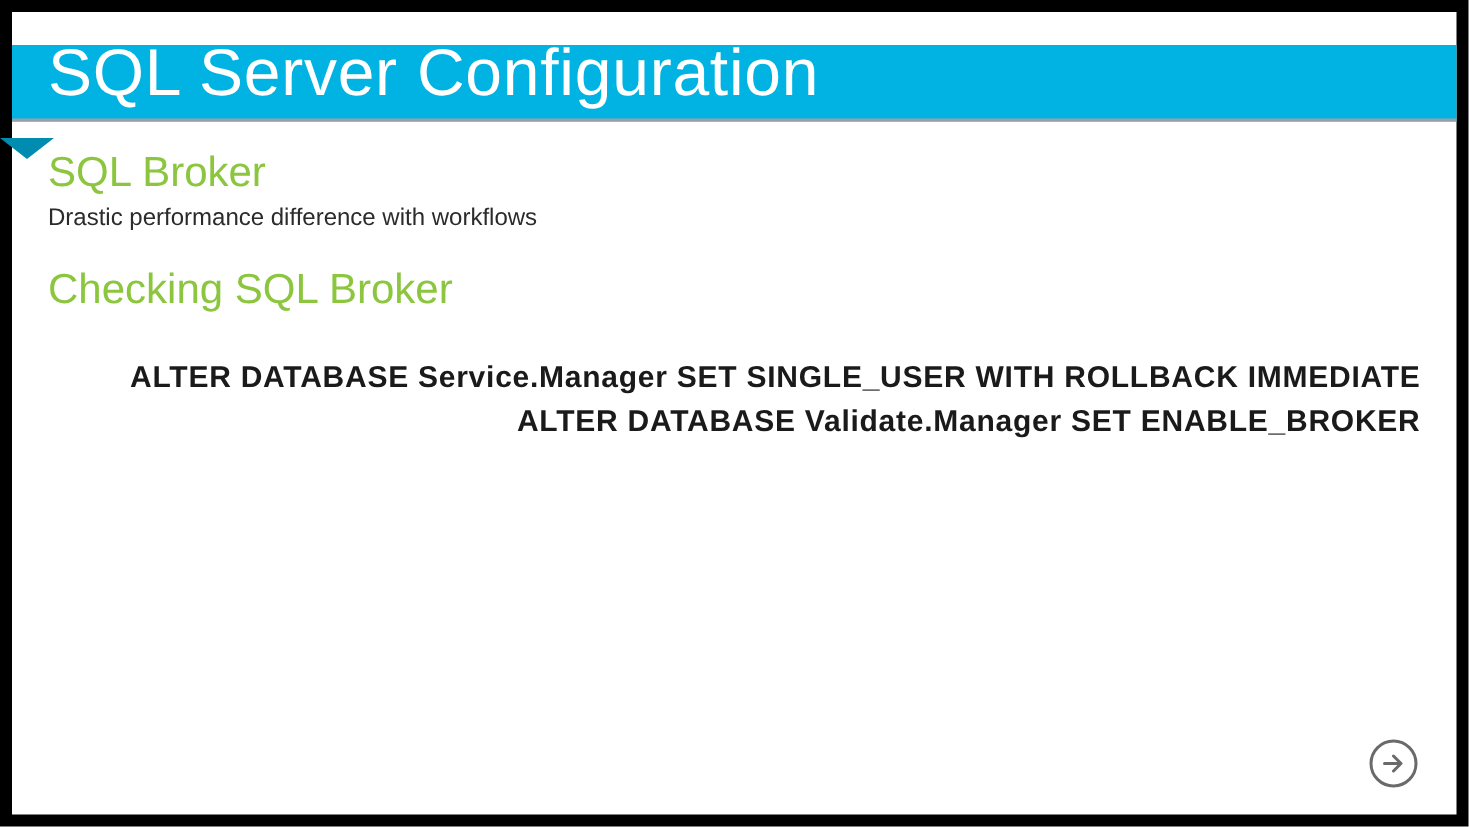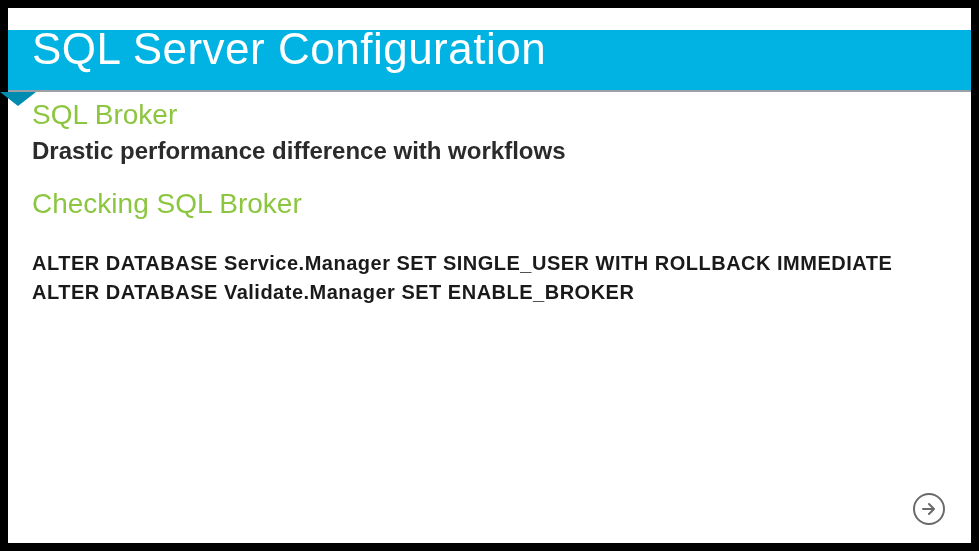--- a/index.html
+++ b/index.html
@@ -17,21 +17,21 @@
     left: 8px;
     right: 8px;
     bottom: 8px;
     background: #fff;
   }
   .title-bar {
     position: absolute;
     top: 22px;
     left: 0;
     right: 0;
-    height: 62px;
+    height: 51px;
     background: #00b3e3;
     border-bottom: 2px solid #9aa0a6;
     text-align: center;
   }
   .title-bar .title {
     position: absolute;
     left: 24px;
     top: -6px;
     color: #fff;
     font-weight: 200;
@@ -56,38 +56,39 @@
     right: 24px;
   }
   .h-green {
     color: #8cc63f;
     font-weight: 300;
     font-size: 28px;
     line-height: 1.1;
   }
   .body-bold {
     color: #2b2b2b;
-    font-weight: 700;
-    font-size: 24px;
+    font-weight: 400;
+    font-size: 16px;
     line-height: 1.35;
     margin-top: 4px;
   }
   .sql-gray {
     color: #6a6a6a;
     font-weight: 700;
     font-size: 20px;
     margin-top: 2px;
   }
   .sql-code {
     color: #1a1a1a;
     font-weight: 700;
     font-size: 20px;
     line-height: 1.35;
     margin-top: 2px;
     letter-spacing: 0.5px;
+    text-align: right;
   }
   .gap-s { height: 22px; }
   .gap-m { height: 28px; }
   .next-btn {
     position: absolute;
     right: 26px;
     bottom: 18px;
     width: 32px;
     height: 32px;
     border: 2px solid #6a6a6a;

